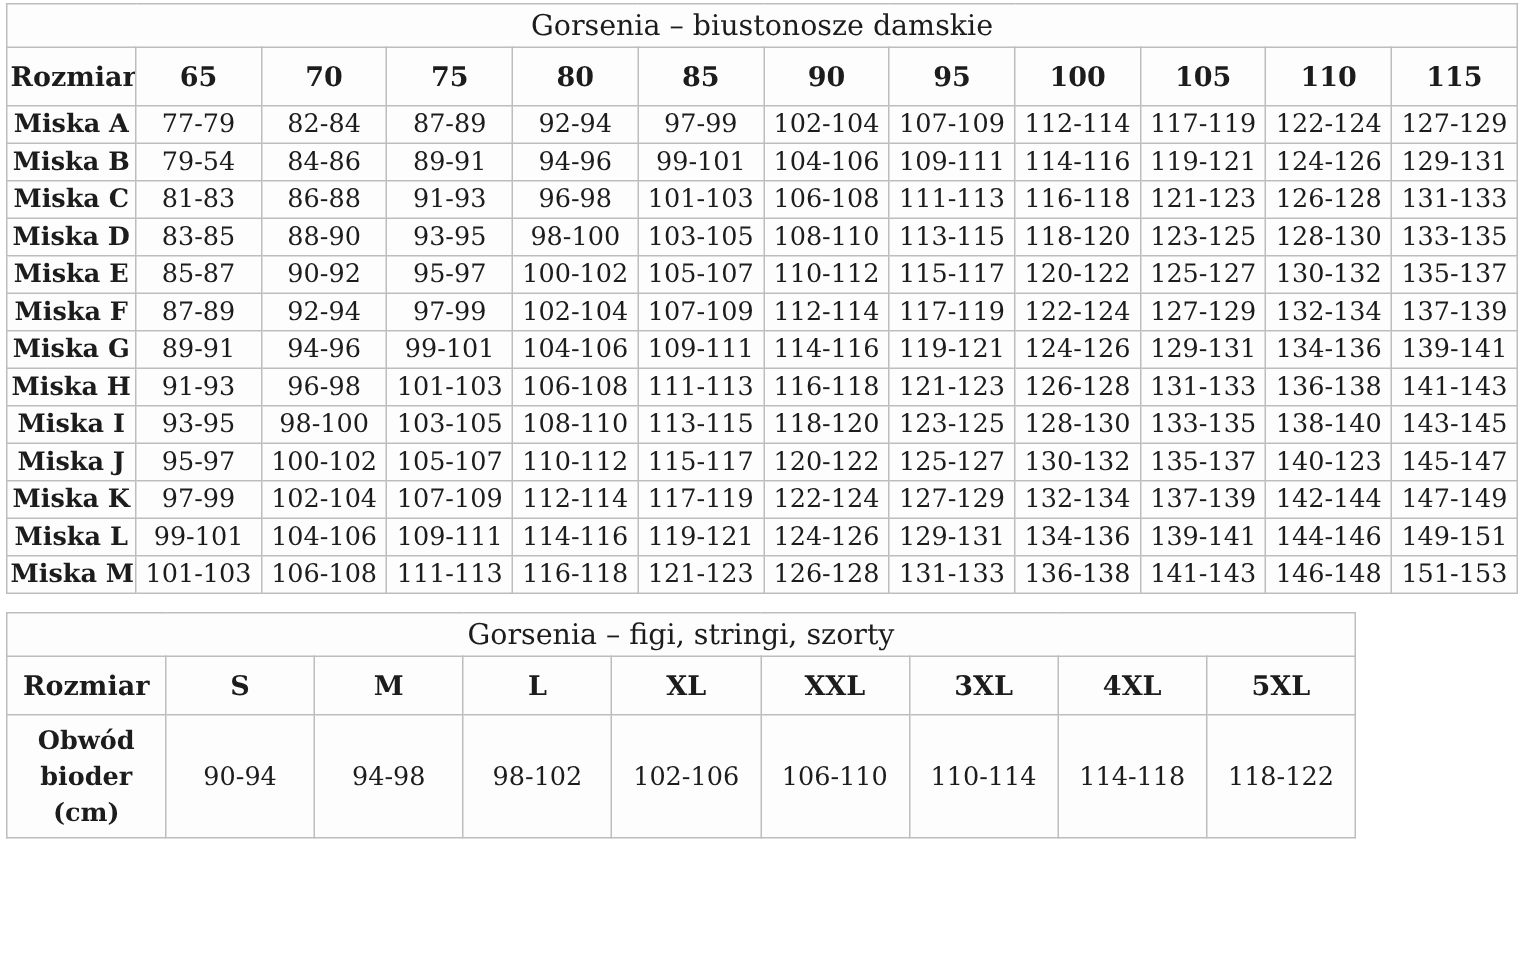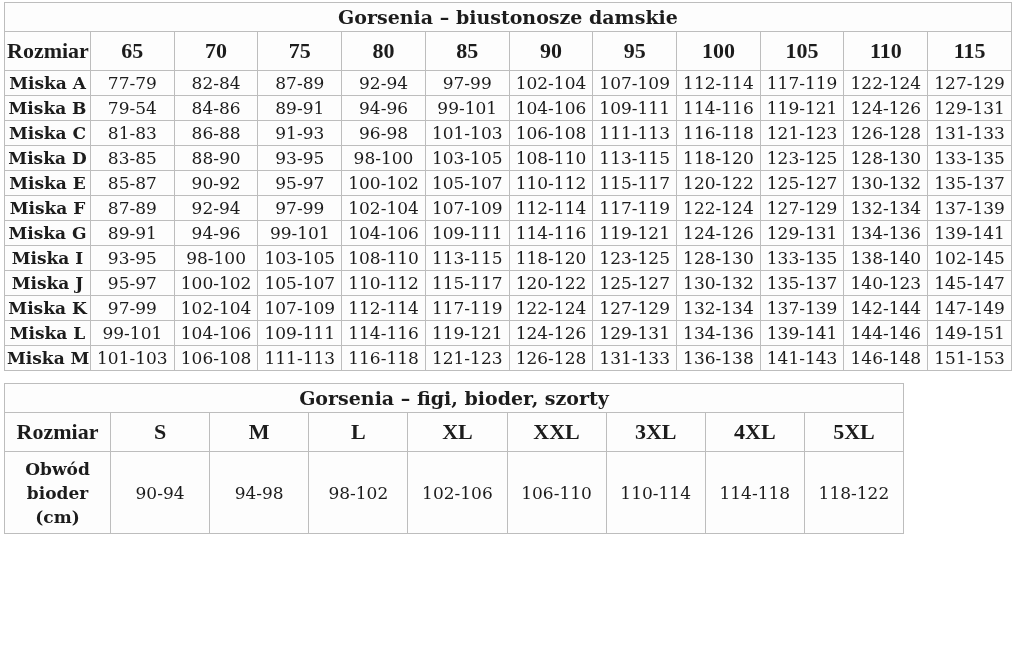--- a/index.html
+++ b/index.html
@@ -27,30 +27,29 @@
   }
   th, td {
     border: 1px solid #bdbdbd;
     text-align: center;
     vertical-align: middle;
     padding: 1px 2px;
     overflow: hidden;
     white-space: nowrap;
   }
   .title-cell {
-    font-weight: 700;
+    font-weight: 400;
     font-size: 19px;
     height: 26px;
     white-space: nowrap;
   }
   .size-header-row th {
     font-weight: 700;
-    font-size: 22px;
+    font-size: 18px;
     height: 36px;
-    font-family: Liberation Serif, serif;
   }
   .measure-row th, .measure-row td { font-size: 17px; }
   .measure-label {
     font-weight: 700;
     white-space: normal;
     line-height: 24px;
     padding: 0 6px;
   }
   #bra-table .measure-row { height: 97px; }
   #brief-table .measure-row { height: 82px; }
@@ -186,32 +185,46 @@
         <td>104-106</td>
         <td>109-111</td>
         <td>114-116</td>
         <td>119-121</td>
         <td>124-126</td>
         <td>129-131</td>
         <td>134-136</td>
         <td>139-141</td>
       </tr>
       <tr>
+        <th>Miska H</th>
+        <td>91-93</td>
+        <td>96-98</td>
+        <td>101-103</td>
+        <td>106-108</td>
+        <td>111-113</td>
+        <td>116-118</td>
+        <td>121-123</td>
+        <td>126-128</td>
+        <td>131-133</td>
+        <td>136-138</td>
+        <td>141-143</td>
+      </tr>
+      <tr>
         <th>Miska I</th>
         <td>93-95</td>
         <td>98-100</td>
         <td>103-105</td>
         <td>108-110</td>
         <td>113-115</td>
         <td>118-120</td>
         <td>123-125</td>
         <td>128-130</td>
         <td>133-135</td>
         <td>138-140</td>
-        <td>102-145</td>
+        <td>143-145</td>
       </tr>
       <tr>
         <th>Miska J</th>
         <td>95-97</td>
         <td>100-102</td>
         <td>105-107</td>
         <td>110-112</td>
         <td>115-117</td>
         <td>120-122</td>
         <td>125-127</td>
@@ -265,21 +278,21 @@
     </tbody>
 </table>
 
 <table id="brief-table">
   <colgroup>
     <col style="width:106px">
     <col span="8">
   </colgroup>
   <thead>
     <tr>
-      <th class="title-cell" colspan="9">Gorsenia – figi, bioder, szorty</th>
+      <th class="title-cell" colspan="9">Gorsenia – figi, stringi, szorty</th>
     </tr>
     <tr class="size-header-row">
       <th>Rozmiar</th>
     <th>S</th>
         <th>M</th>
         <th>L</th>
         <th>XL</th>
         <th>XXL</th>
         <th>3XL</th>
         <th>4XL</th>

